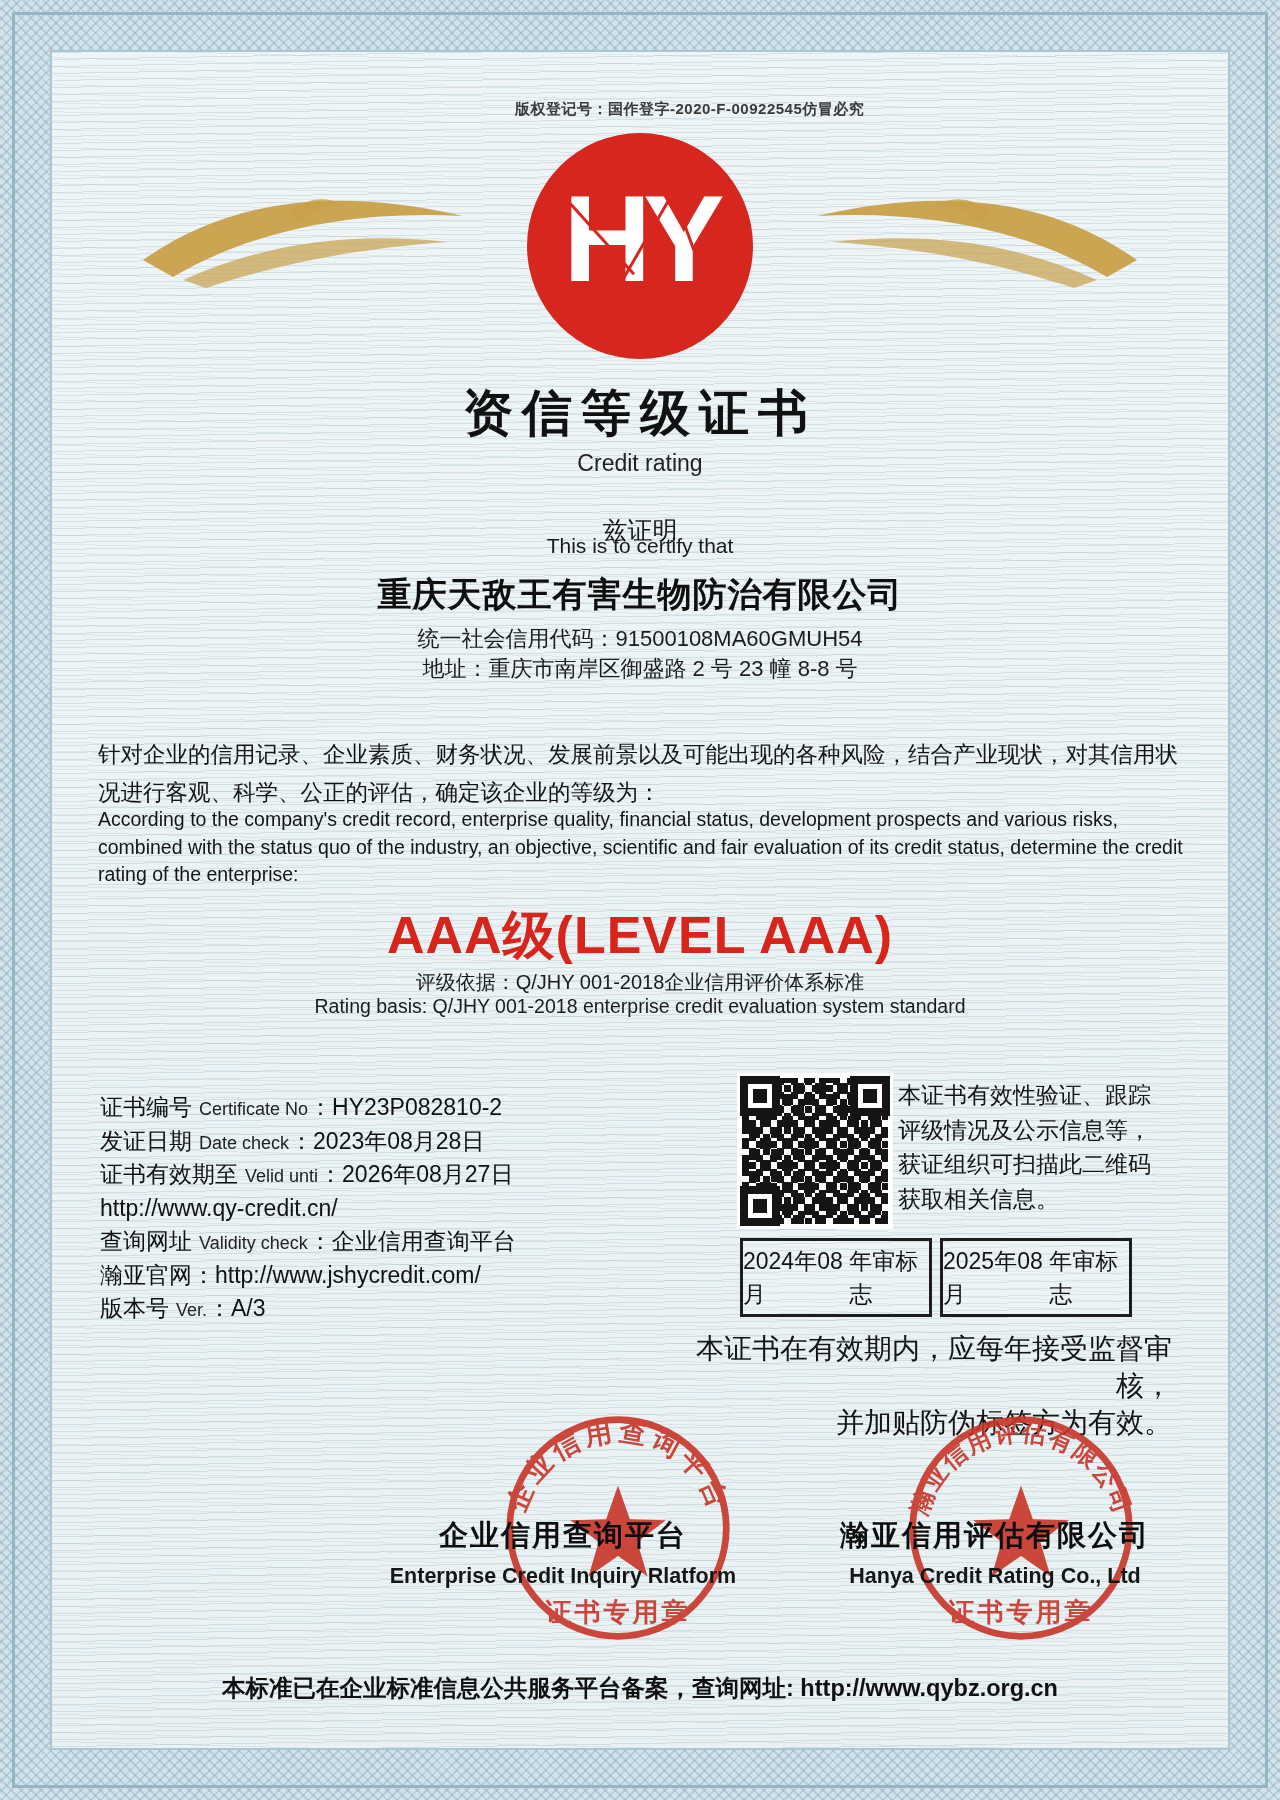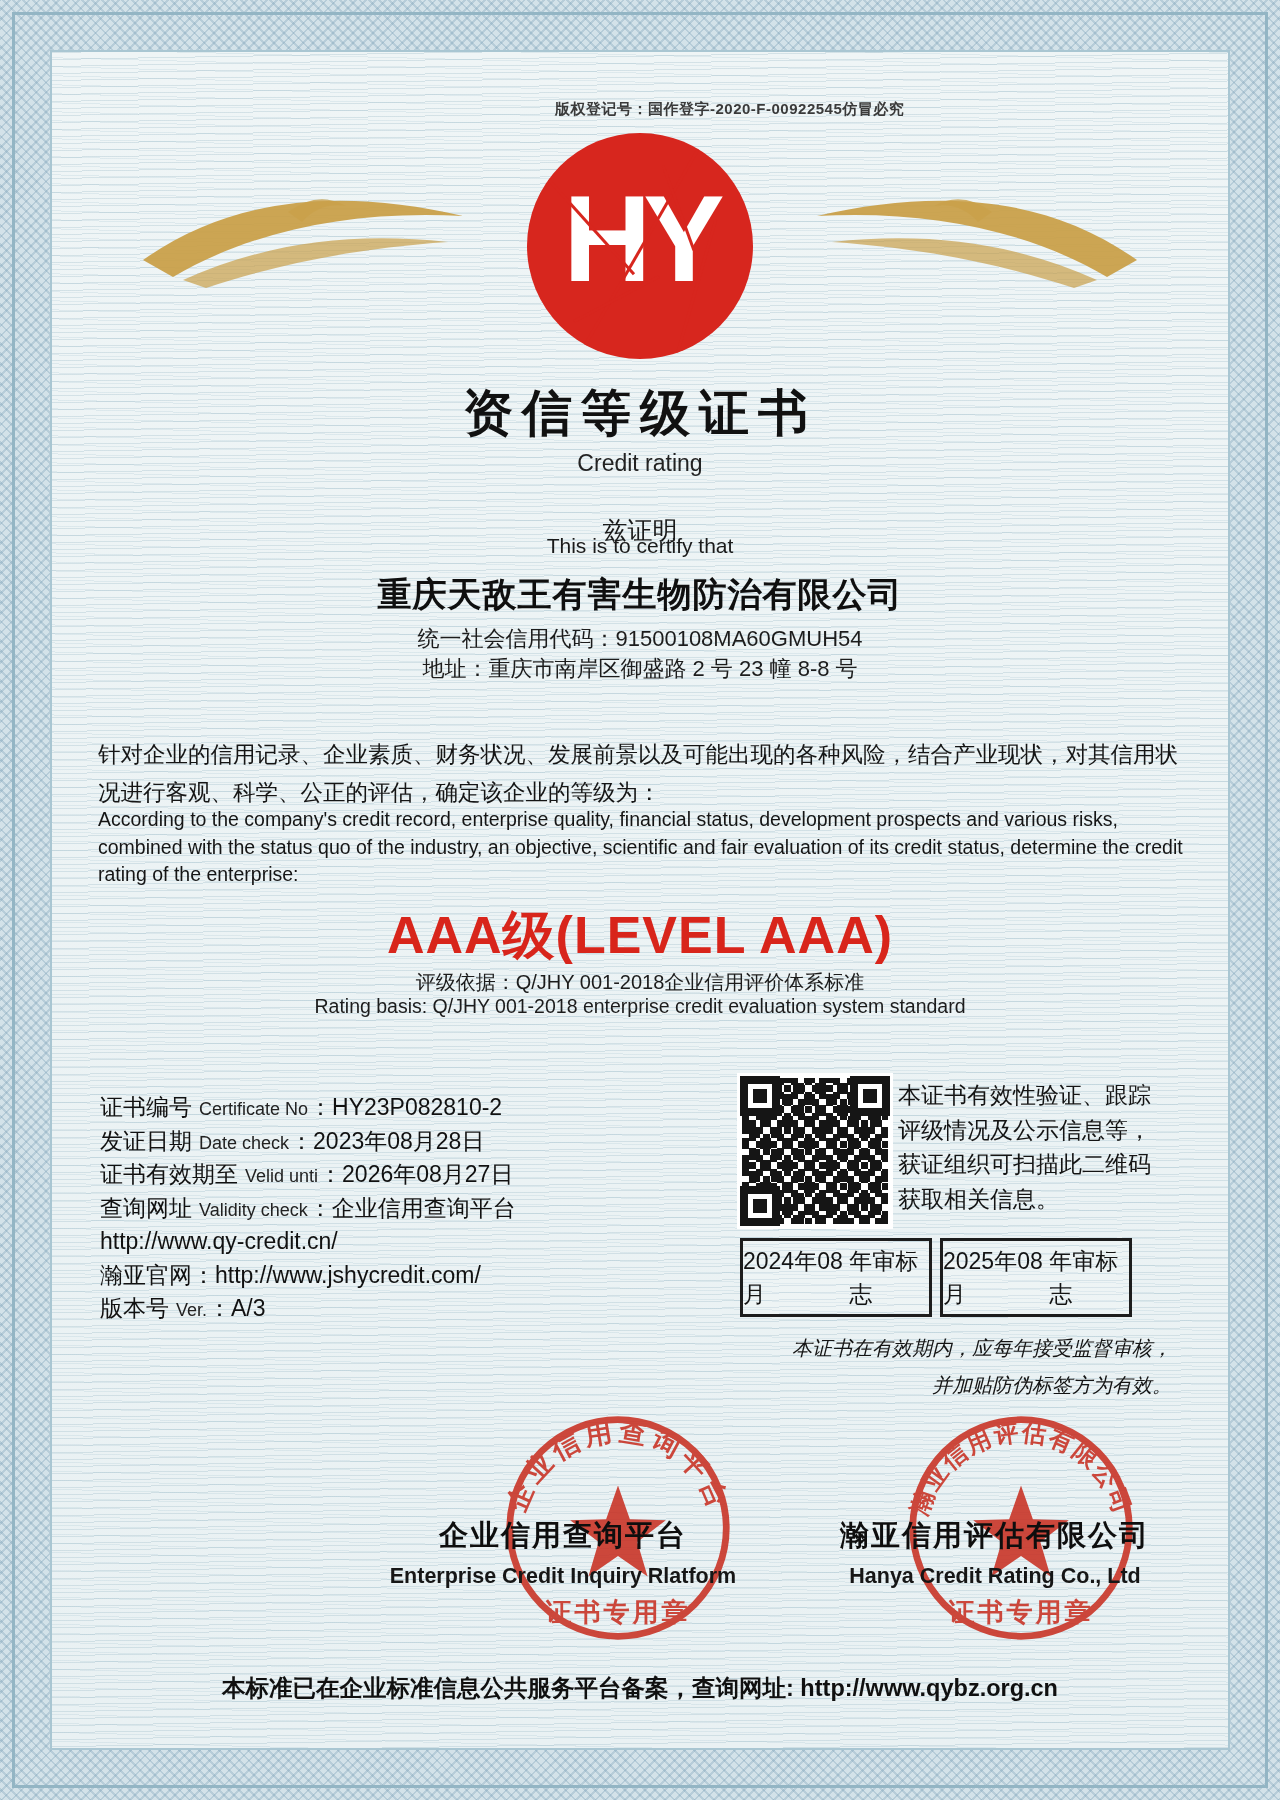--- a/index.html
+++ b/index.html
@@ -20,21 +20,21 @@
     position:absolute;inset:50px;
     border:2px solid #a9c6d2;
     background:
       repeating-linear-gradient(179deg, rgba(140,175,190,.28) 0 1px, transparent 1px 7px),
       repeating-linear-gradient(181.5deg, rgba(150,185,200,.20) 0 1px, transparent 1px 9px),
       linear-gradient(#eff5f6,#e9f1f3);
   }
   .abs{position:absolute;}
   .ctr{left:0;right:0;text-align:center;}
 
-  .copyright{top:100px;left:515px;font-size:15px;font-weight:600;color:#3a3a3a;letter-spacing:.5px;margin-left:40px;}
+  .copyright{top:100px;left:515px;font-size:15px;font-weight:600;color:#3a3a3a;letter-spacing:.5px;}
 
   
   .logo{top:133px;left:527px;width:226px;height:226px;border-radius:50%;
         background:#d7261e;overflow:hidden;z-index:3;}
   .logo-hy{position:absolute;left:0;right:0;top:36px;text-align:center;
            font-size:122px;font-weight:800;color:#ffffff;letter-spacing:-8px;
            font-family:"Liberation Sans","DejaVu Sans",sans-serif;}
   .crack{position:absolute;background:#d7261e;width:3px;}
   .crack1{height:260px;left:112px;top:-14px;transform:rotate(30deg);}
   .crack2{height:130px;left:62px;top:28px;transform:rotate(-42deg);}
@@ -78,21 +78,21 @@
   .finder::after{content:'';position:absolute;inset:5px;background:#151515;}
   .f-tl{top:-2px;left:-2px;} .f-tr{top:-2px;right:-2px;} .f-bl{bottom:-2px;left:-2px;}
 
   .qr-note{top:1078px;left:898px;width:290px;font-size:23px;line-height:34.5px;color:#141414;text-align:left;}
 
   .rbox{top:1238px;width:192px;height:79px;border:3px solid #1d1d1d;box-sizing:border-box;
         display:flex;flex-direction:row;justify-content:center;align-items:center;
         font-size:23px;line-height:33px;color:#141414;background:rgba(255,255,255,.15);}
   .rbox1{left:740px;} .rbox2{left:940px;}
 
-  .review-note{top:1330px;left:650px;width:522px;text-align:right;font-size:20px;line-height:37px;color:#141414;font-style:italic;}
+  .review-note{top:1330px;left:650px;width:522px;text-align:right;font-size:28px;line-height:37px;color:#141414;}
 
   .issuer{width:420px;text-align:center;z-index:3;}
   .issuer-l{left:353px;top:1516px;} .issuer-r{left:785px;top:1516px;}
   .issuer-cn{font-size:29px;font-weight:700;color:#0e0e0e;letter-spacing:2px;}
   .issuer-en{font-size:21.5px;color:#161616;margin-top:8px;font-weight:bold;}
 
   .seal{top:1412px;width:232px;height:232px;z-index:2;opacity:.9;}
   .seal-l{left:502px;} .seal-r{left:905px;}
 
   .footer{top:1672px;font-size:23.5px;font-weight:600;color:#101010;}
@@ -145,24 +145,24 @@
     <div class="drow">
       <span class="dcn">证书编号</span><span class="den">Certificate No</span><span class="dval">：HY23P082810-2</span>
     </div>
     <div class="drow">
       <span class="dcn">发证日期</span><span class="den">Date check</span><span class="dval">：2023年08月28日</span>
     </div>
     <div class="drow">
       <span class="dcn">证书有效期至</span><span class="den">Velid unti</span><span class="dval">：2026年08月27日</span>
     </div>
     <div class="drow">
+      <span class="dcn">http://www.qy-credit.cn/</span>
+    </div>
+    <div class="drow">
       <span class="dcn">查询网址</span><span class="den">Validity check</span><span class="dval">：企业信用查询平台</span>
-    </div>
-    <div class="drow">
-      <span class="dcn">http://www.qy-credit.cn/</span>
     </div>
     <div class="drow">
       <span class="dcn">瀚亚官网：http://www.jshycredit.com/</span>
     </div>
     <div class="drow">
       <span class="dcn">版本号</span><span class="den">Ver.</span><span class="dval">：A/3</span>
     </div>
   </div>
 
   <div class="abs qr">

